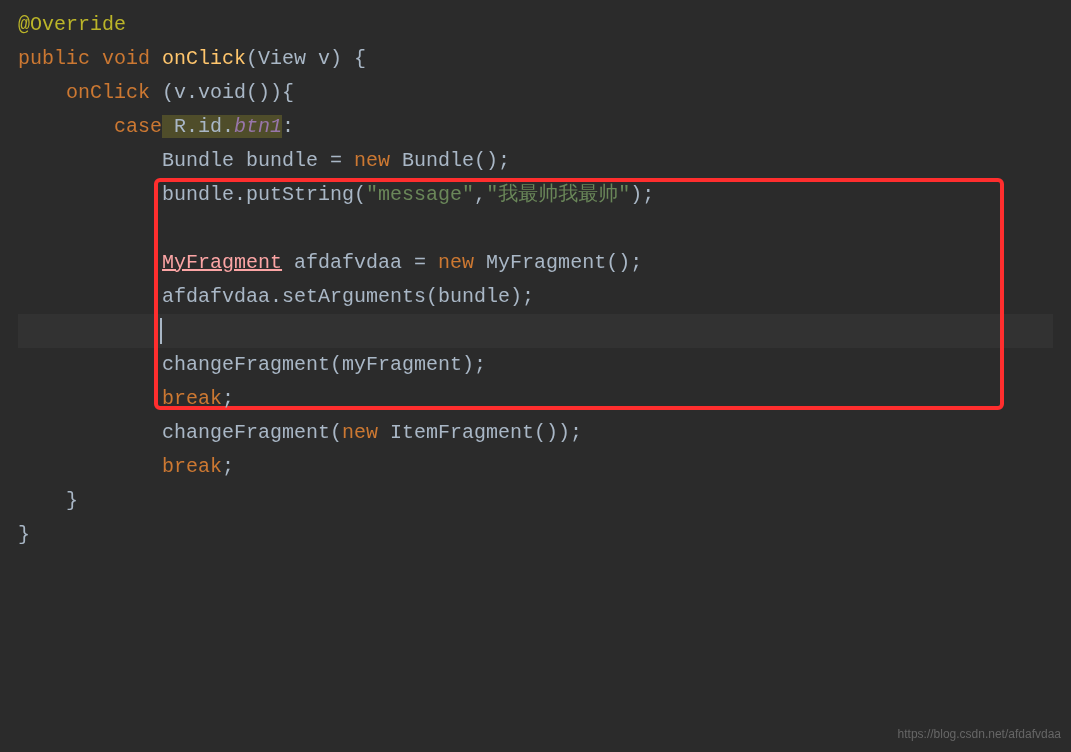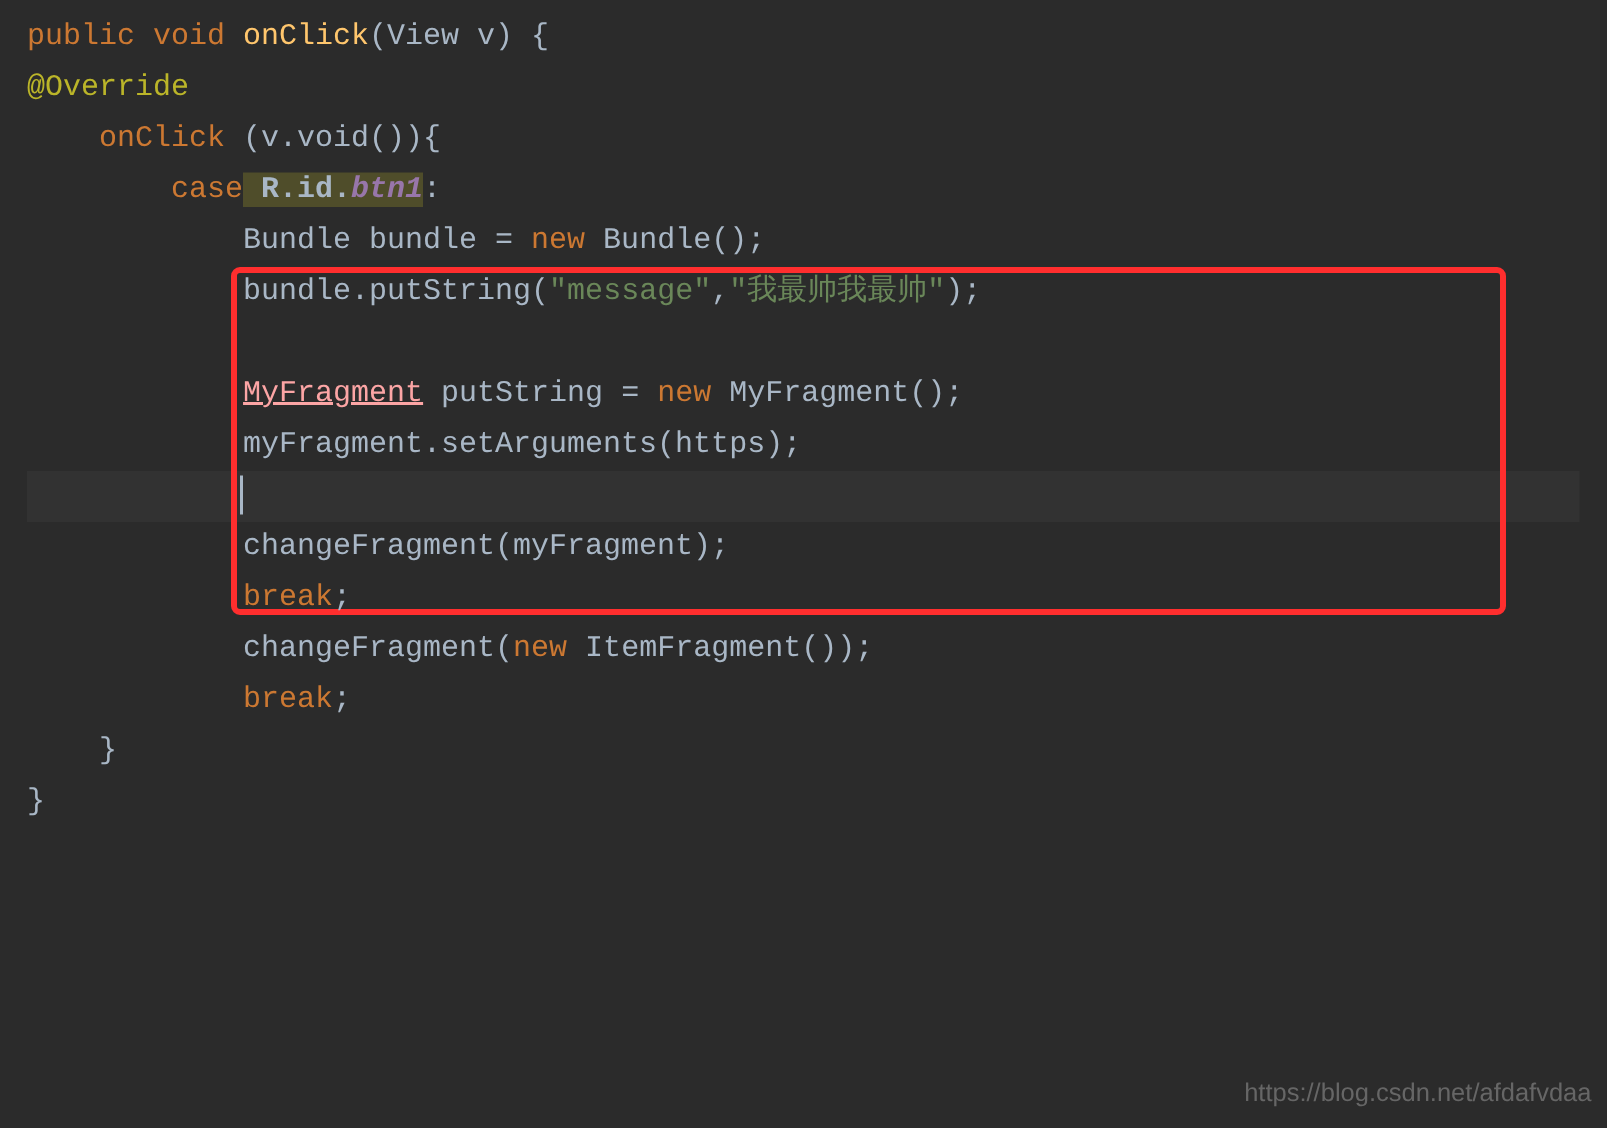--- a/index.html
+++ b/index.html
@@ -26,21 +26,21 @@
       white-space: pre;
       position: relative;
     }
     .annotation { color: #bbb529; }
     .keyword { color: #cc7832; }
     .method-decl { color: #ffc66d; }
     .static-field { color: #9876aa; font-style: italic; }
     .string { color: #6a8759; }
     .link-class { color: #fca5a5; text-decoration: underline; }
     .plain { color: #a9b7c6; }
-    .highlight-bg { background-color: rgba(187, 181, 41, 0.25); font-weight: bold; }
+    .highlight-bg { background-color: rgba(187, 181, 41, 0.25); }
     .cursor-line-bg {
       position: absolute;
       left: 0;
       right: 0;
       height: 34px;
       background-color: #323232;
       z-index: -1;
     }
     .red-box {
       position: absolute;
@@ -53,49 +53,49 @@
       width: 2px;
       height: 26px;
       background-color: #a9b7c6;
       vertical-align: middle;
       margin-left: -2px;
     }
     .watermark {
       position: absolute;
       bottom: 8px;
       right: 10px;
-      font-size: 17px;
+      font-size: 12px;
       color: #666;
       font-family: Arial, sans-serif;
     }
   </style>
 </head>
 <body>
 
 <div class="code-container">
 
   <div class="red-box" style="top:170px; left:136px; width:850px; height:232px;"></div>
 
+  <div class="code-line"><span class="annotation">@Override</span></div>
+
   <div class="code-line"><span class="keyword">public</span><span class="keyword"> void </span><span class="method-decl">onClick</span><span class="plain">(View v) {</span></div>
-
-  <div class="code-line"><span class="annotation">@Override</span></div>
 
   <div class="code-line">    <span class="keyword">onClick</span><span class="plain"> (v.void()){</span></div>
 
   <div class="code-line">        <span class="keyword">case</span><span class="highlight-bg"><span class="plain"> R.id.</span><span class="static-field">btn1</span></span><span class="plain">:</span></div>
 
   <div class="code-line">            <span class="plain">Bundle bundle = </span><span class="keyword">new</span><span class="plain"> Bundle();</span></div>
 
   <div class="code-line">            <span class="plain">bundle.putString(</span><span class="string">"message"</span><span class="plain">,</span><span class="string">"我最帅我最帅"</span><span class="plain">);</span></div>
 
   <div class="code-line">            </div>
 
-  <div class="code-line">            <span class="link-class">MyFragment</span><span class="plain"> putString = </span><span class="keyword">new</span><span class="plain"> MyFragment();</span></div>
+  <div class="code-line">            <span class="link-class">MyFragment</span><span class="plain"> afdafvdaa = </span><span class="keyword">new</span><span class="plain"> MyFragment();</span></div>
 
-  <div class="code-line">            <span class="plain">myFragment.setArguments(https);</span></div>
+  <div class="code-line">            <span class="plain">afdafvdaa.setArguments(bundle);</span></div>
 
   <div class="code-line" style="position:relative;"><div class="cursor-line-bg"></div>            <span class="cursor"></span></div>
 
   <div class="code-line">            <span class="plain">changeFragment(myFragment);</span></div>
 
   <div class="code-line">            <span class="keyword">break</span><span class="plain">;</span></div>
 
 
   <div class="code-line">            <span class="plain">changeFragment(</span><span class="keyword">new</span><span class="plain"> ItemFragment());</span></div>
 

